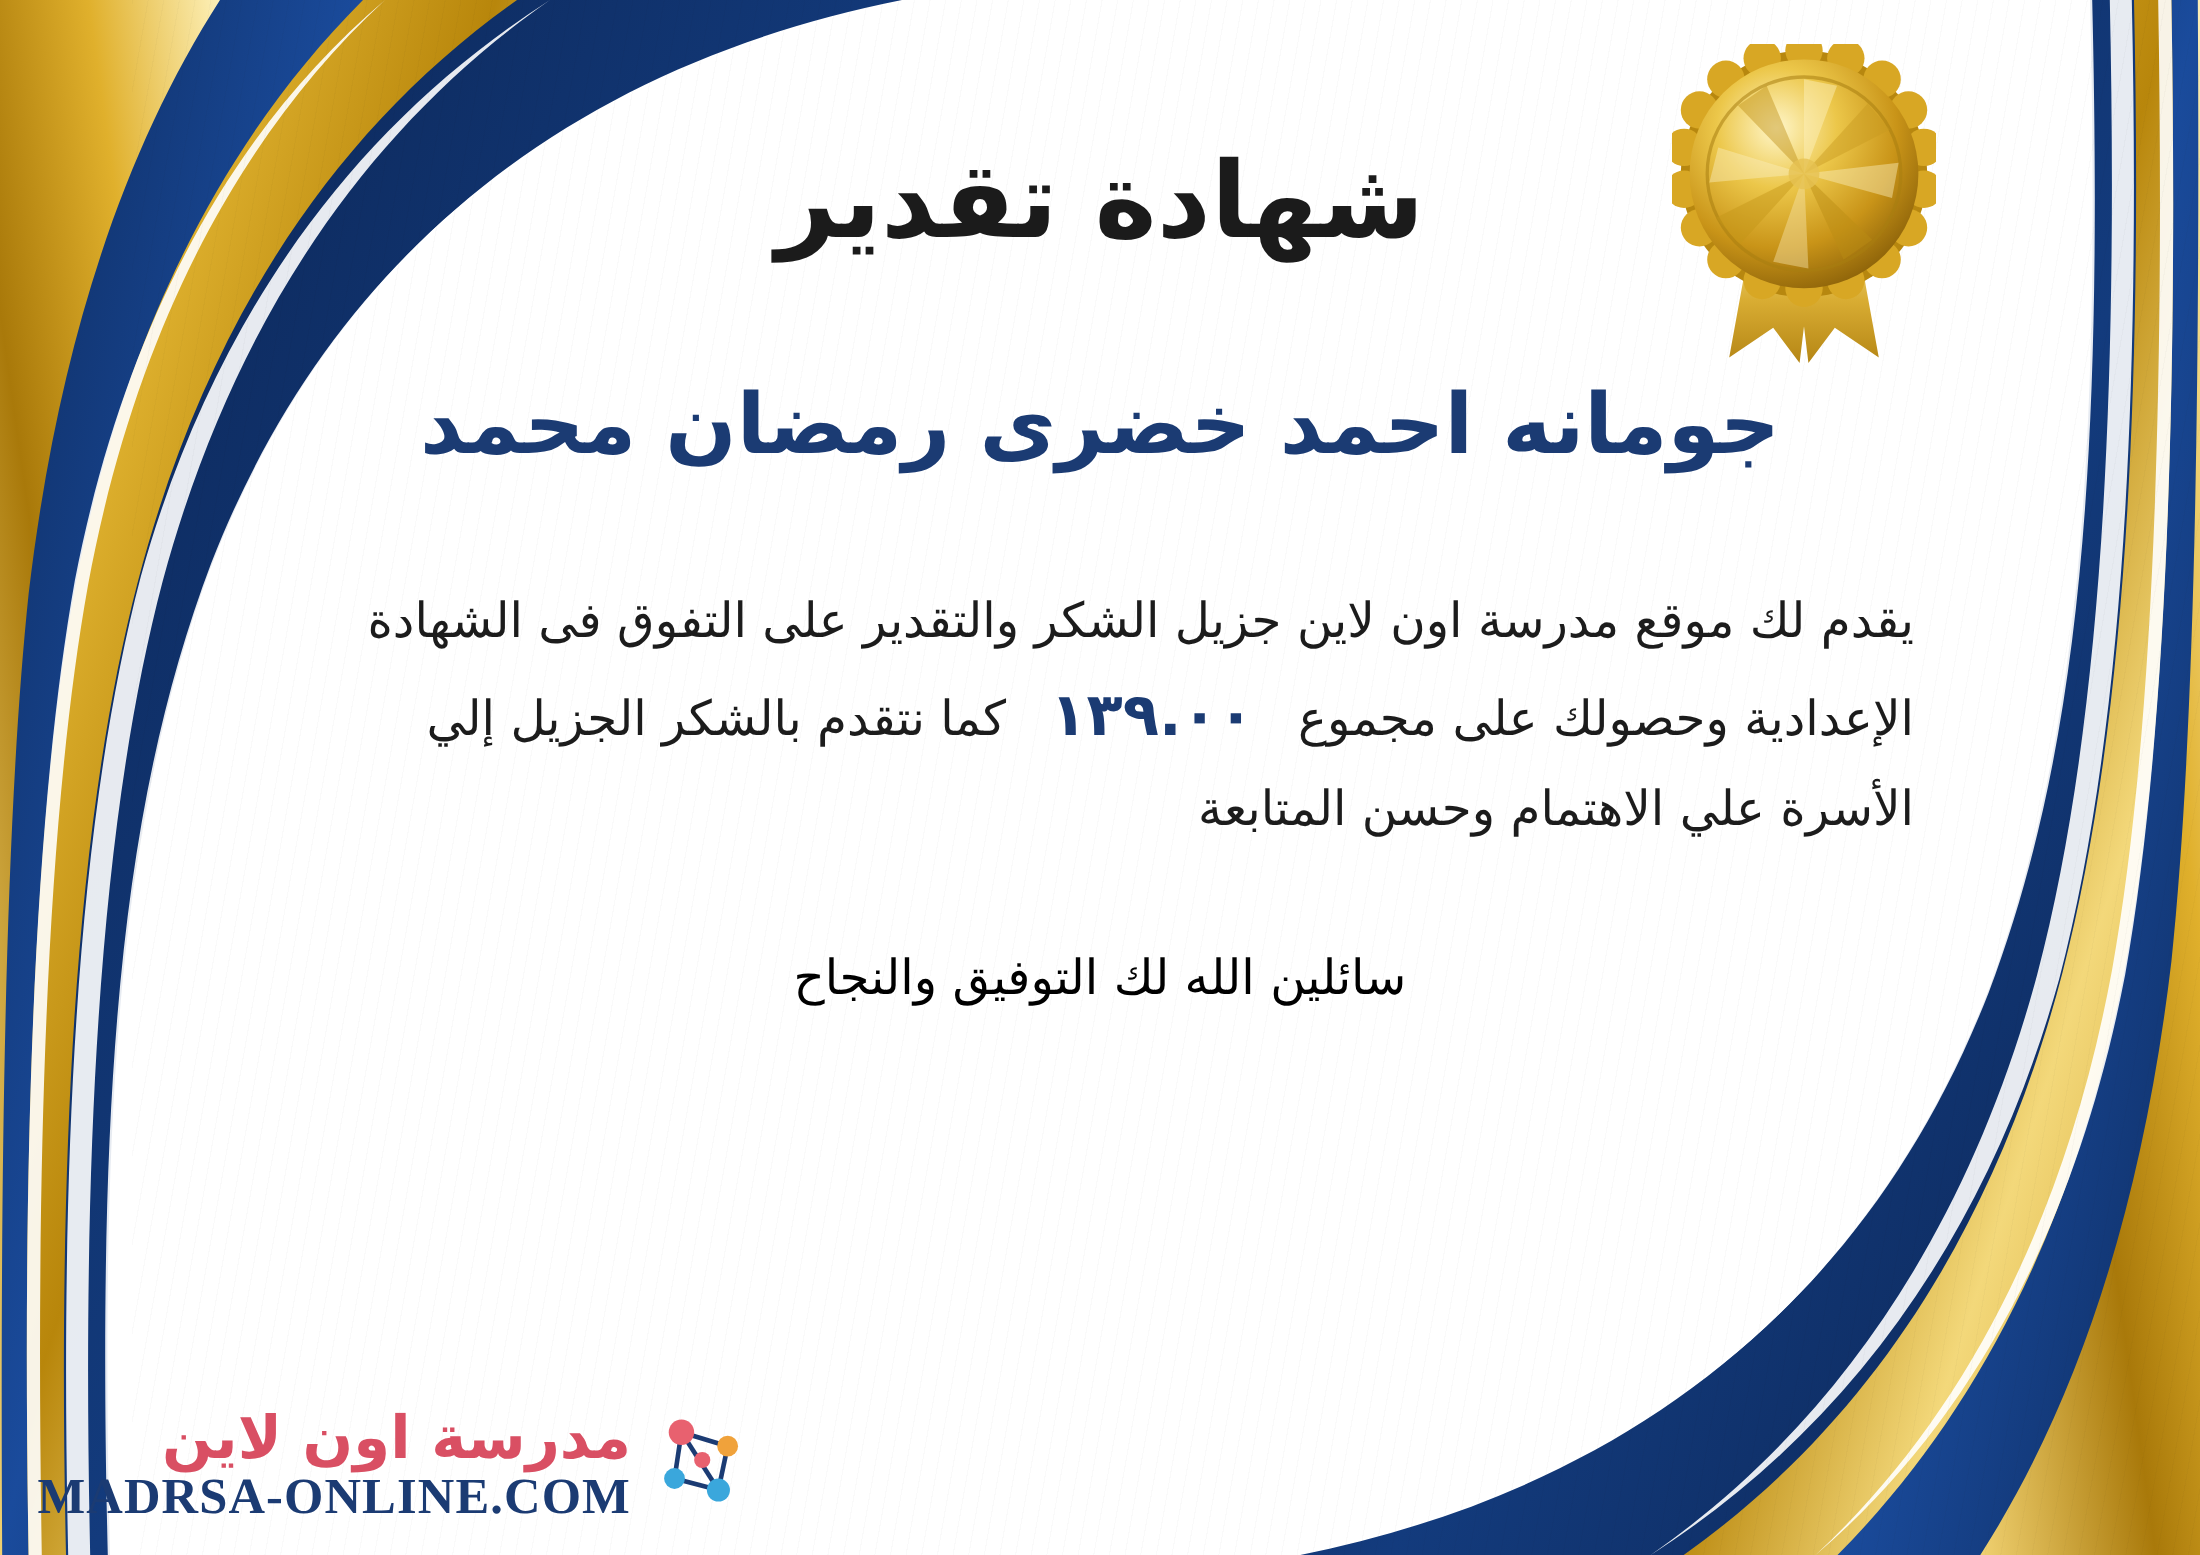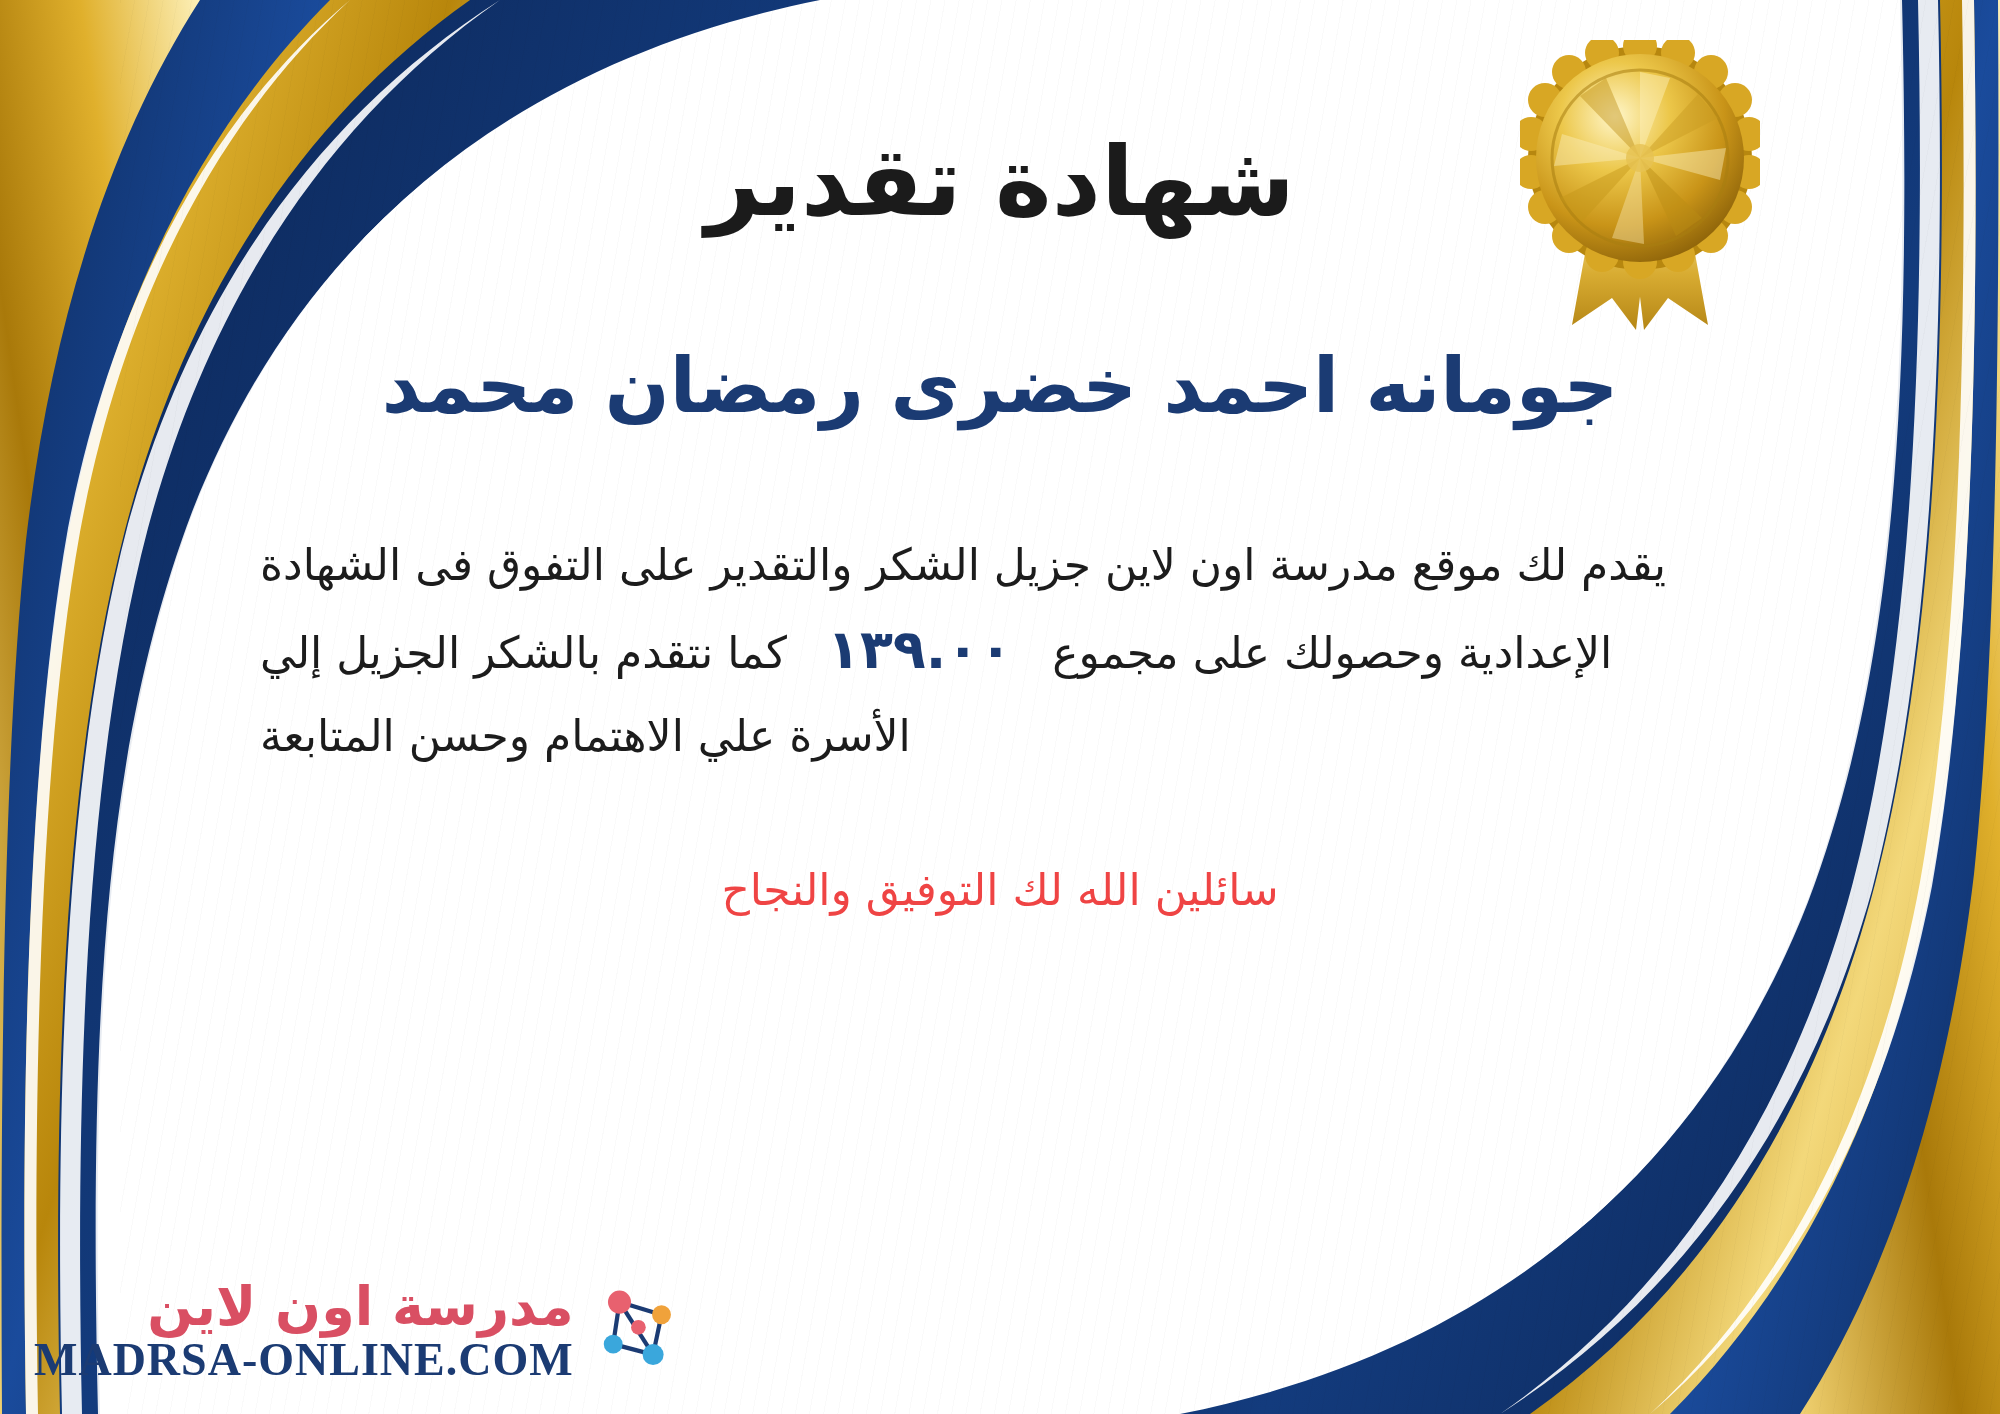--- a/index.html
+++ b/index.html
@@ -67,38 +67,38 @@
     font-weight: 700;
     color: #1b3b73;
     text-align: center;
     line-height: 1.2;
     max-width: 1500px;
   }
 
   .body-text {
     margin-top: 95px;
     width: 1480px;
-    text-align: left;
+    text-align: right;
     font-size: 44px;
     line-height: 1.75;
     color: #1c1c1c;
     font-weight: 500;
   }
   .body-text .grade {
     color: #1b3b73;
     font-weight: 700;
     font-size: 54px;
     padding: 0 26px;
     letter-spacing: 1px;
   }
 
   .closing-text {
     margin-top: 90px;
     font-size: 44px;
-    color: #ef4444;
+    color: #000000;
     font-weight: 500;
     text-align: center;
   }
 
   
   .medal {
     position: absolute;
     top: 40px;
     right: 240px;
     width: 240px;

